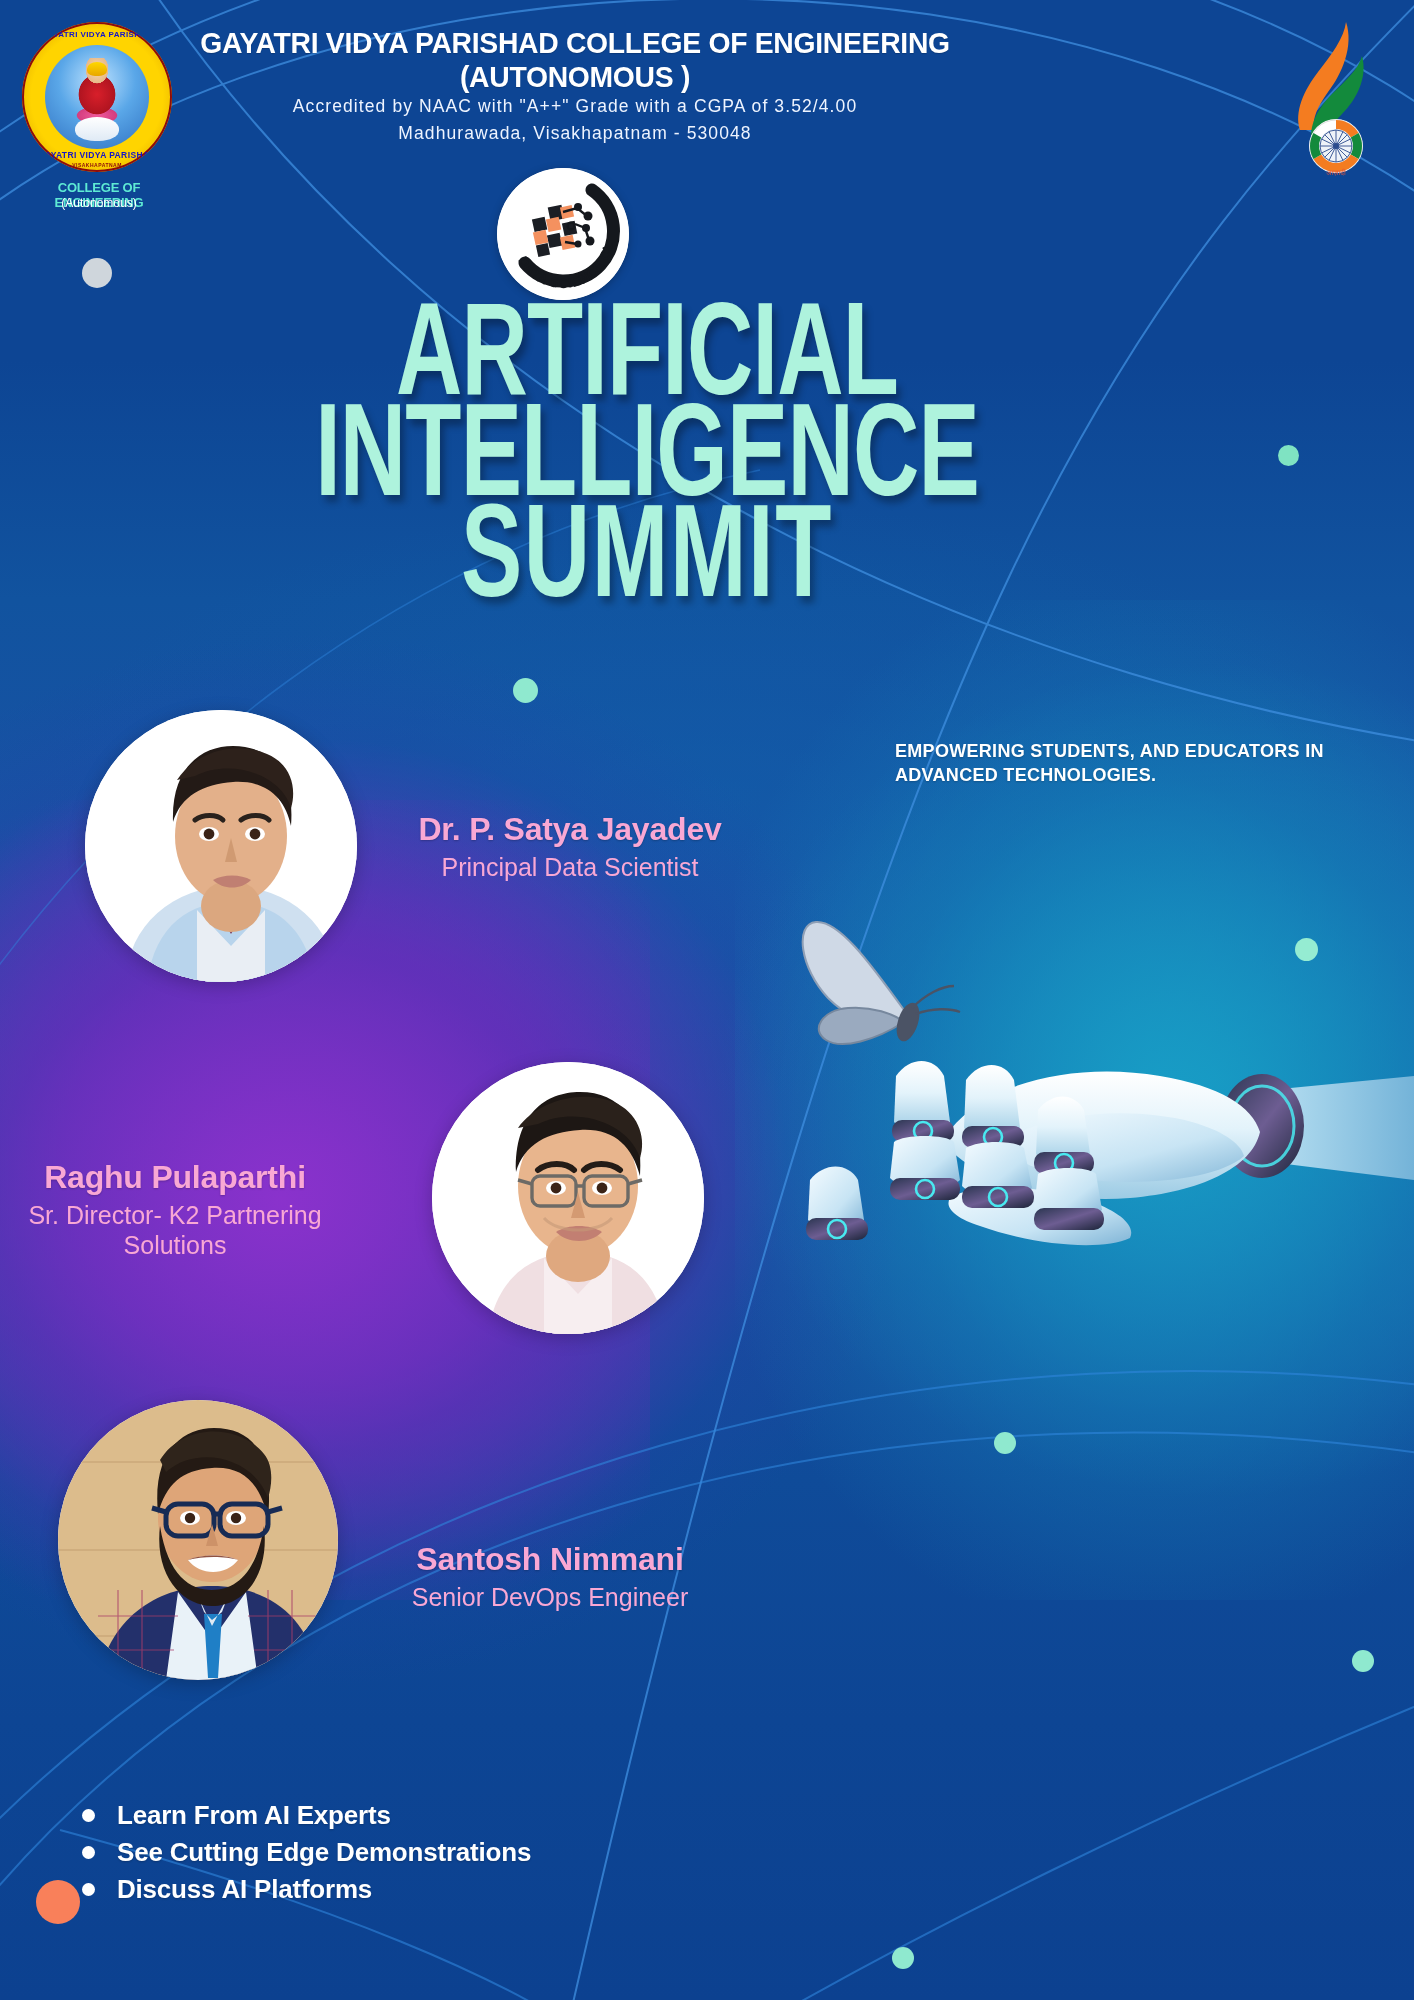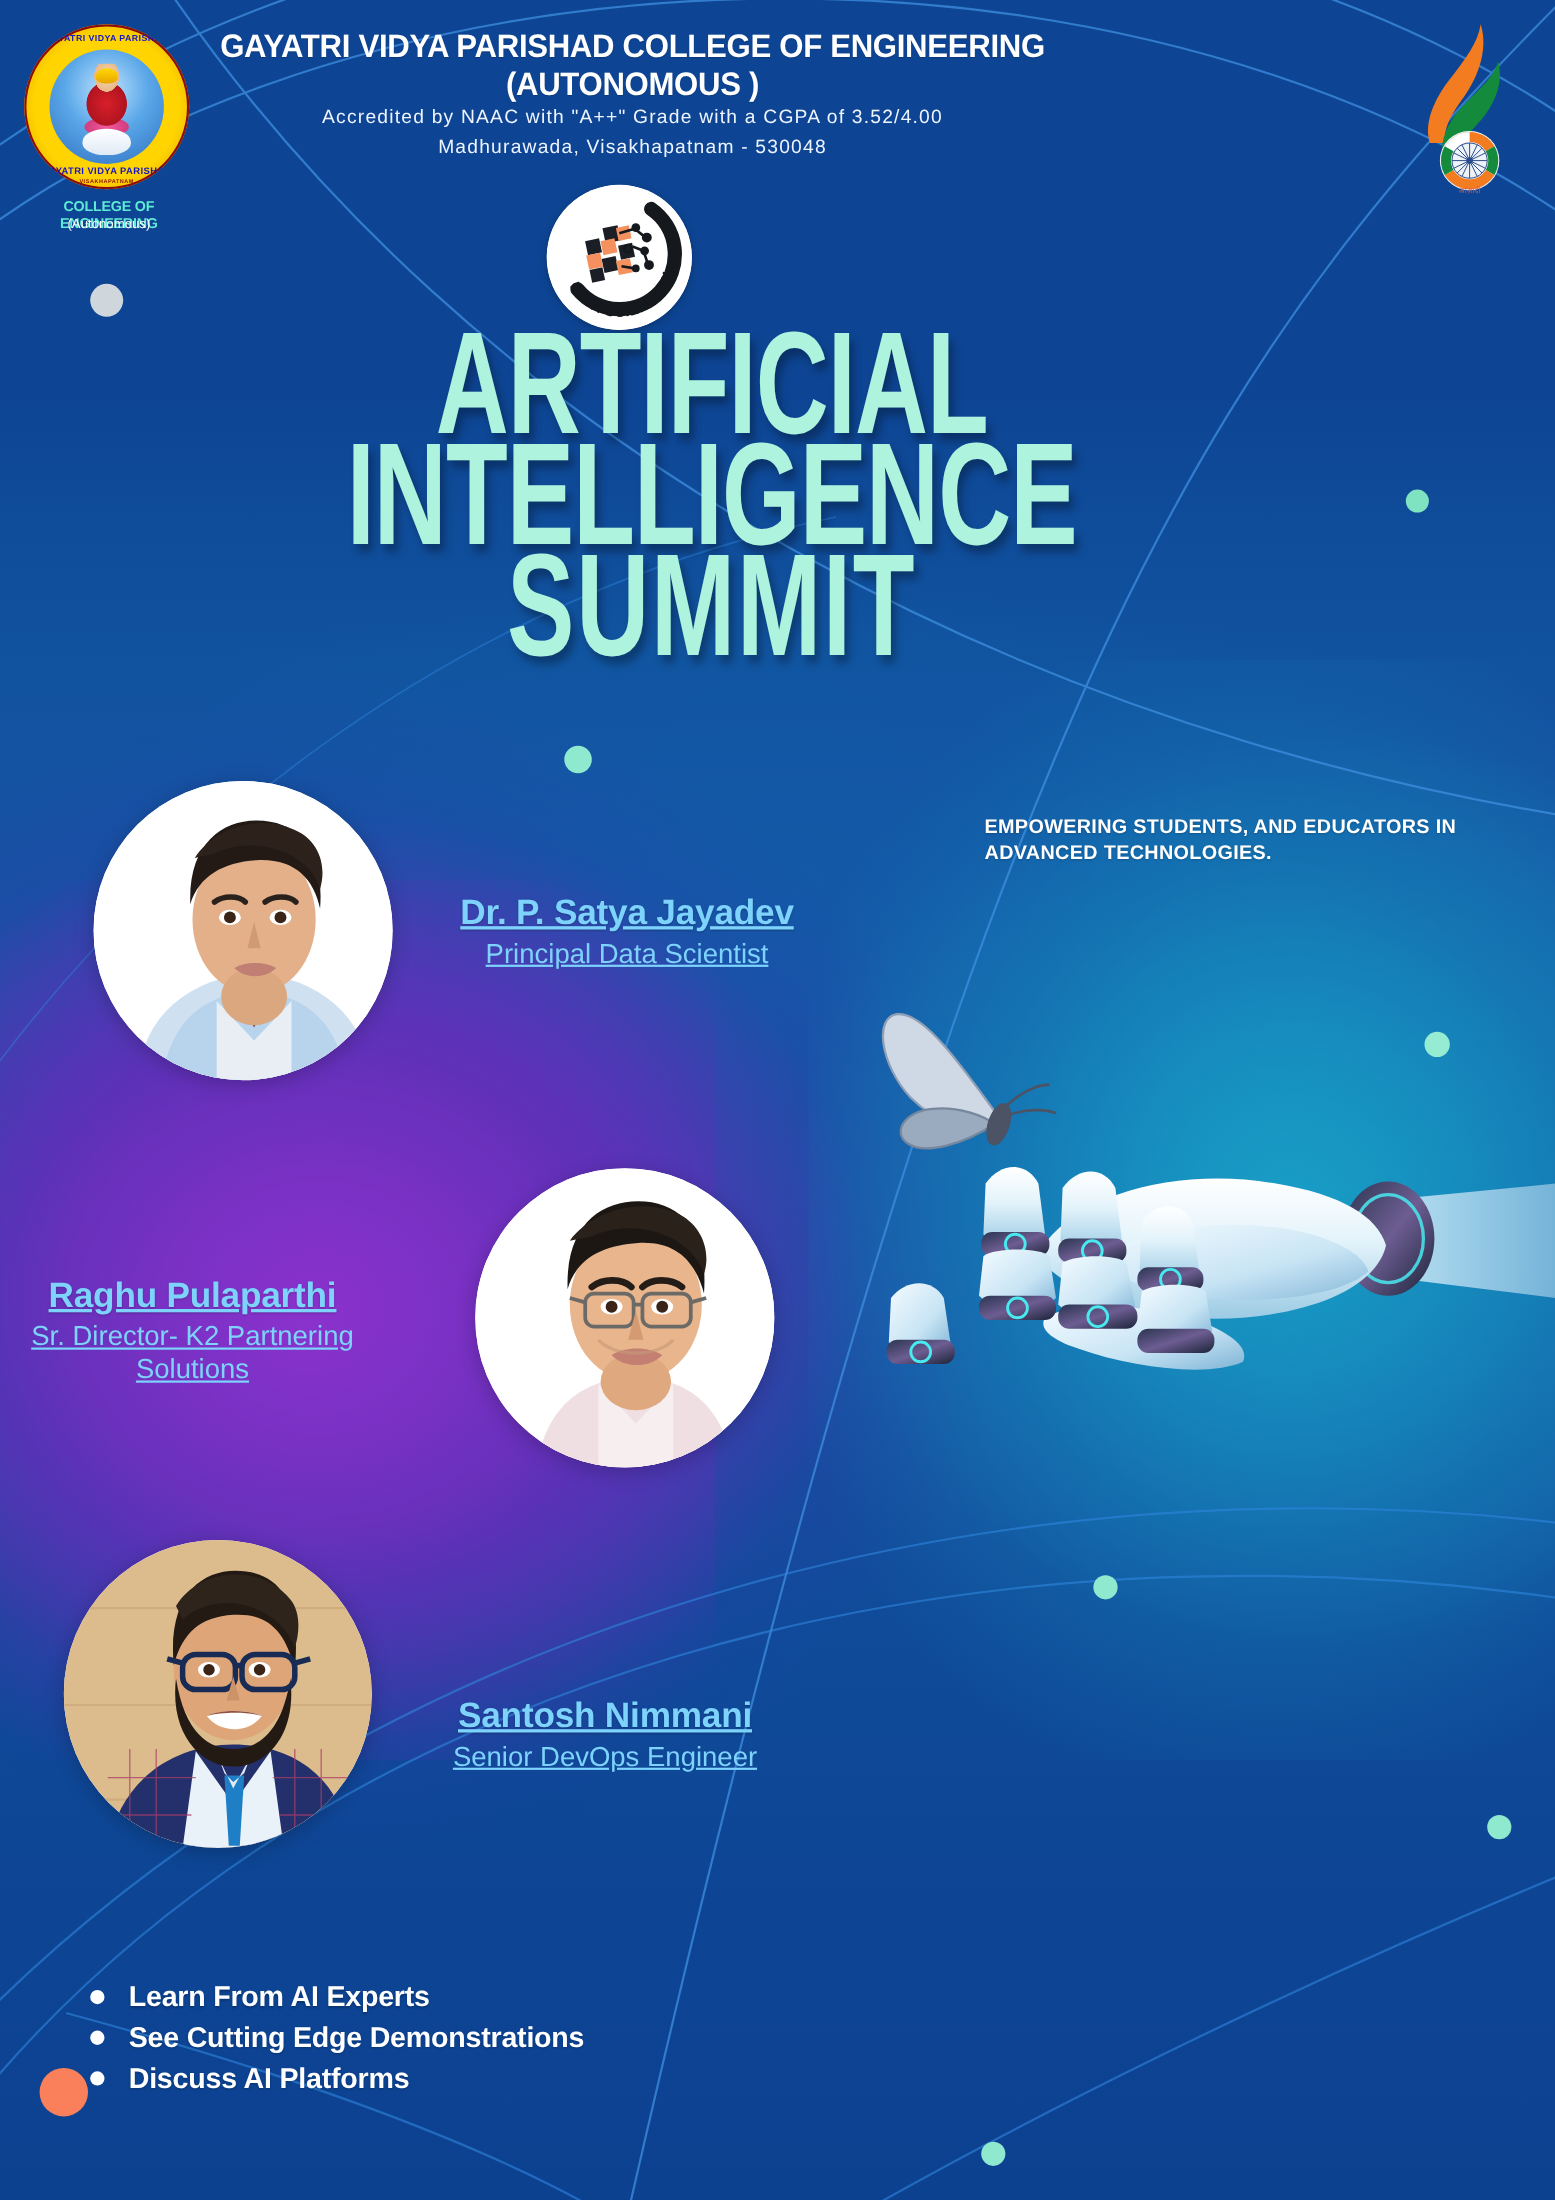--- a/index.html
+++ b/index.html
@@ -141,21 +141,21 @@
 
   
   .robo-wrap{position:absolute;left:800px;top:880px;width:614px;height:470px;}
 
   
   .photo{
     position:absolute;border-radius:50%;overflow:hidden;
     background:#ffffff;
     box-shadow:0 4px 18px rgba(0,0,0,.22);
   }
-  .speaker-text{position:absolute;color:#7dd3fc;text-decoration:underline;}
+  .speaker-text{position:absolute;color:#f9a8d4;}
   .sp-name{font-weight:bold;font-size:32px;letter-spacing:-0.2px;line-height:1.12;text-shadow:0 1px 2px rgba(0,0,0,.22);}
   .sp-role{font-size:25px;font-weight:300;line-height:1.2;margin-top:4px;}
 
   
   .bullets{position:absolute;left:82px;top:1800px;width:600px;}
   .bullet-row{display:flex;align-items:center;margin-bottom:6px;}
   .bullet-dot{
     width:13px;height:13px;border-radius:50%;background:#ffffff;flex:0 0 auto;margin-right:22px;
   }
   .bullet-label{

